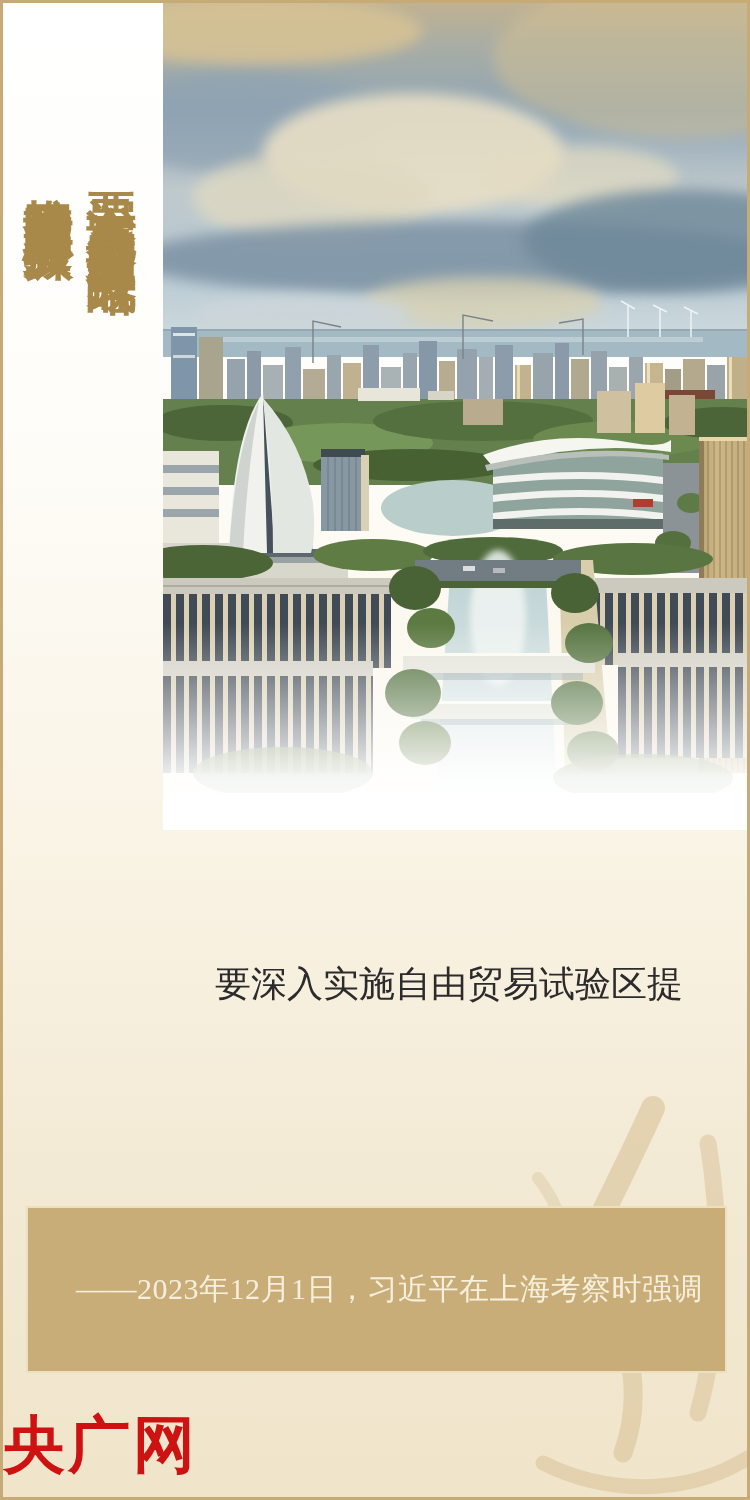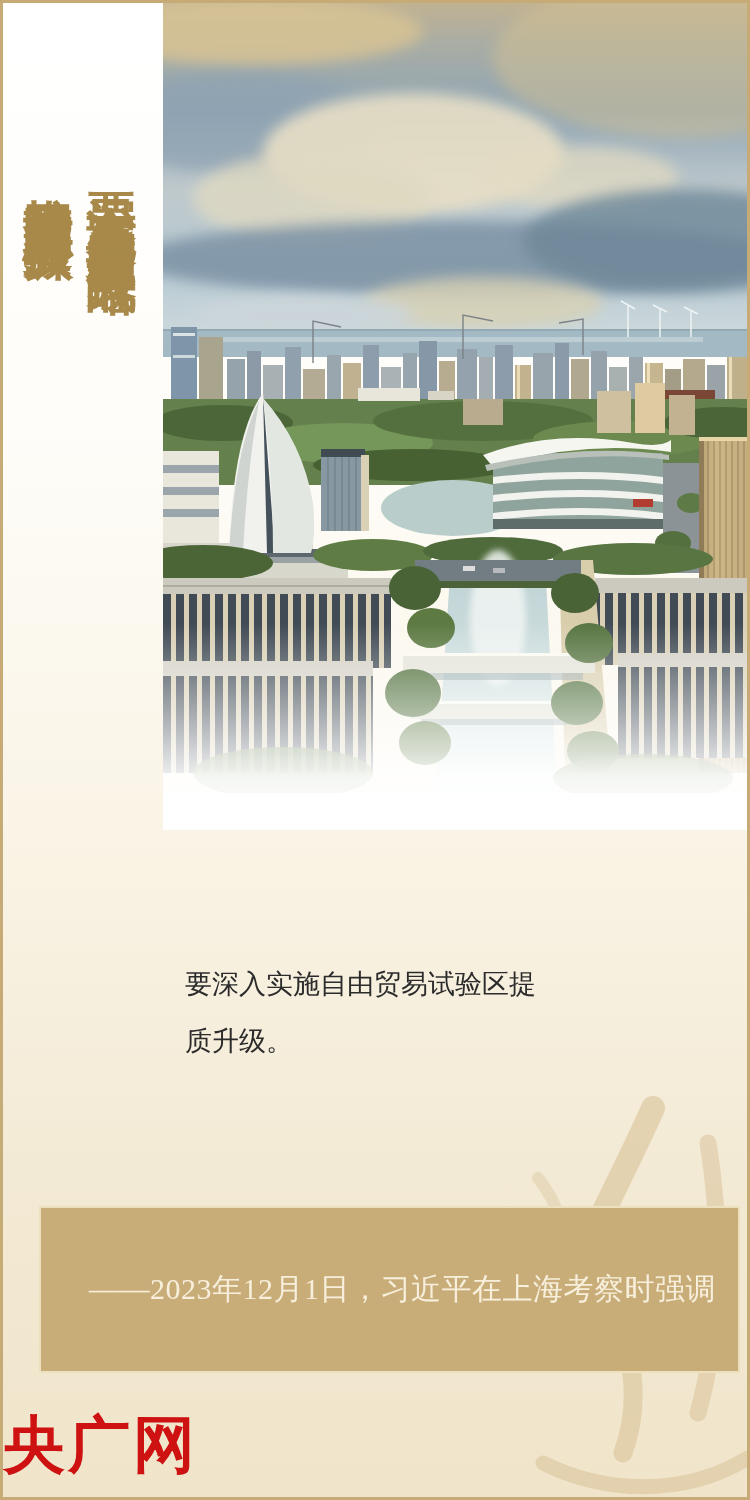--- a/index.html
+++ b/index.html
@@ -41,24 +41,24 @@
     font-weight:700;font-size:20px;letter-spacing:3px;
   }
   .brand-script{
     position:absolute;left:566px;top:22px;width:200px;height:130px;
     transform:rotate(-6deg) skewX(-6deg);
     font-style:italic;font-weight:400;font-size:92px;letter-spacing:-8px;
     opacity:.97;
   }
   
   .quote{position:absolute;left:182px;top:953px;width:470px;color:#2b2b2b;}
-  .quote .ql{font-size:27px;line-height:57px;letter-spacing:0px;white-space:nowrap;}
+  .quote .ql{font-size:36px;line-height:57px;letter-spacing:0px;white-space:nowrap;margin-left:30px;}
   
   .attr-box{
-    position:absolute;left:36px;top:1203px;width:701px;height:167px;
+    position:absolute;left:23px;top:1203px;width:701px;height:167px;
     box-sizing:border-box;
     background:#c9ad79;
     border:2px solid #ece0be;
     display:flex;align-items:center;justify-content:center;
     z-index:3;
     padding-left:26px;
   }
   .attr-text{color:#f7efdc;font-size:30px;letter-spacing:.5px;}
   
   .publisher{
@@ -344,21 +344,20 @@
   </div>
 
   <div class="brand">
     <div class="brand-boxed">看图</div>
     <div class="brand-pinyin">xue xi</div>
     <div class="brand-script">学习</div>
   </div>
 
   <div class="quote layer2">
     <div class="ql">要深入实施自由贸易试验区提</div>
-    <div class="ql">质升级。</div>
   </div>
 
   <div class="attr-box">
     <span class="attr-text">——2023年12月1日，习近平在上海考察时强调</span>
   </div>
 
   <div class="publisher">央广网</div>
 
 </div>
 

